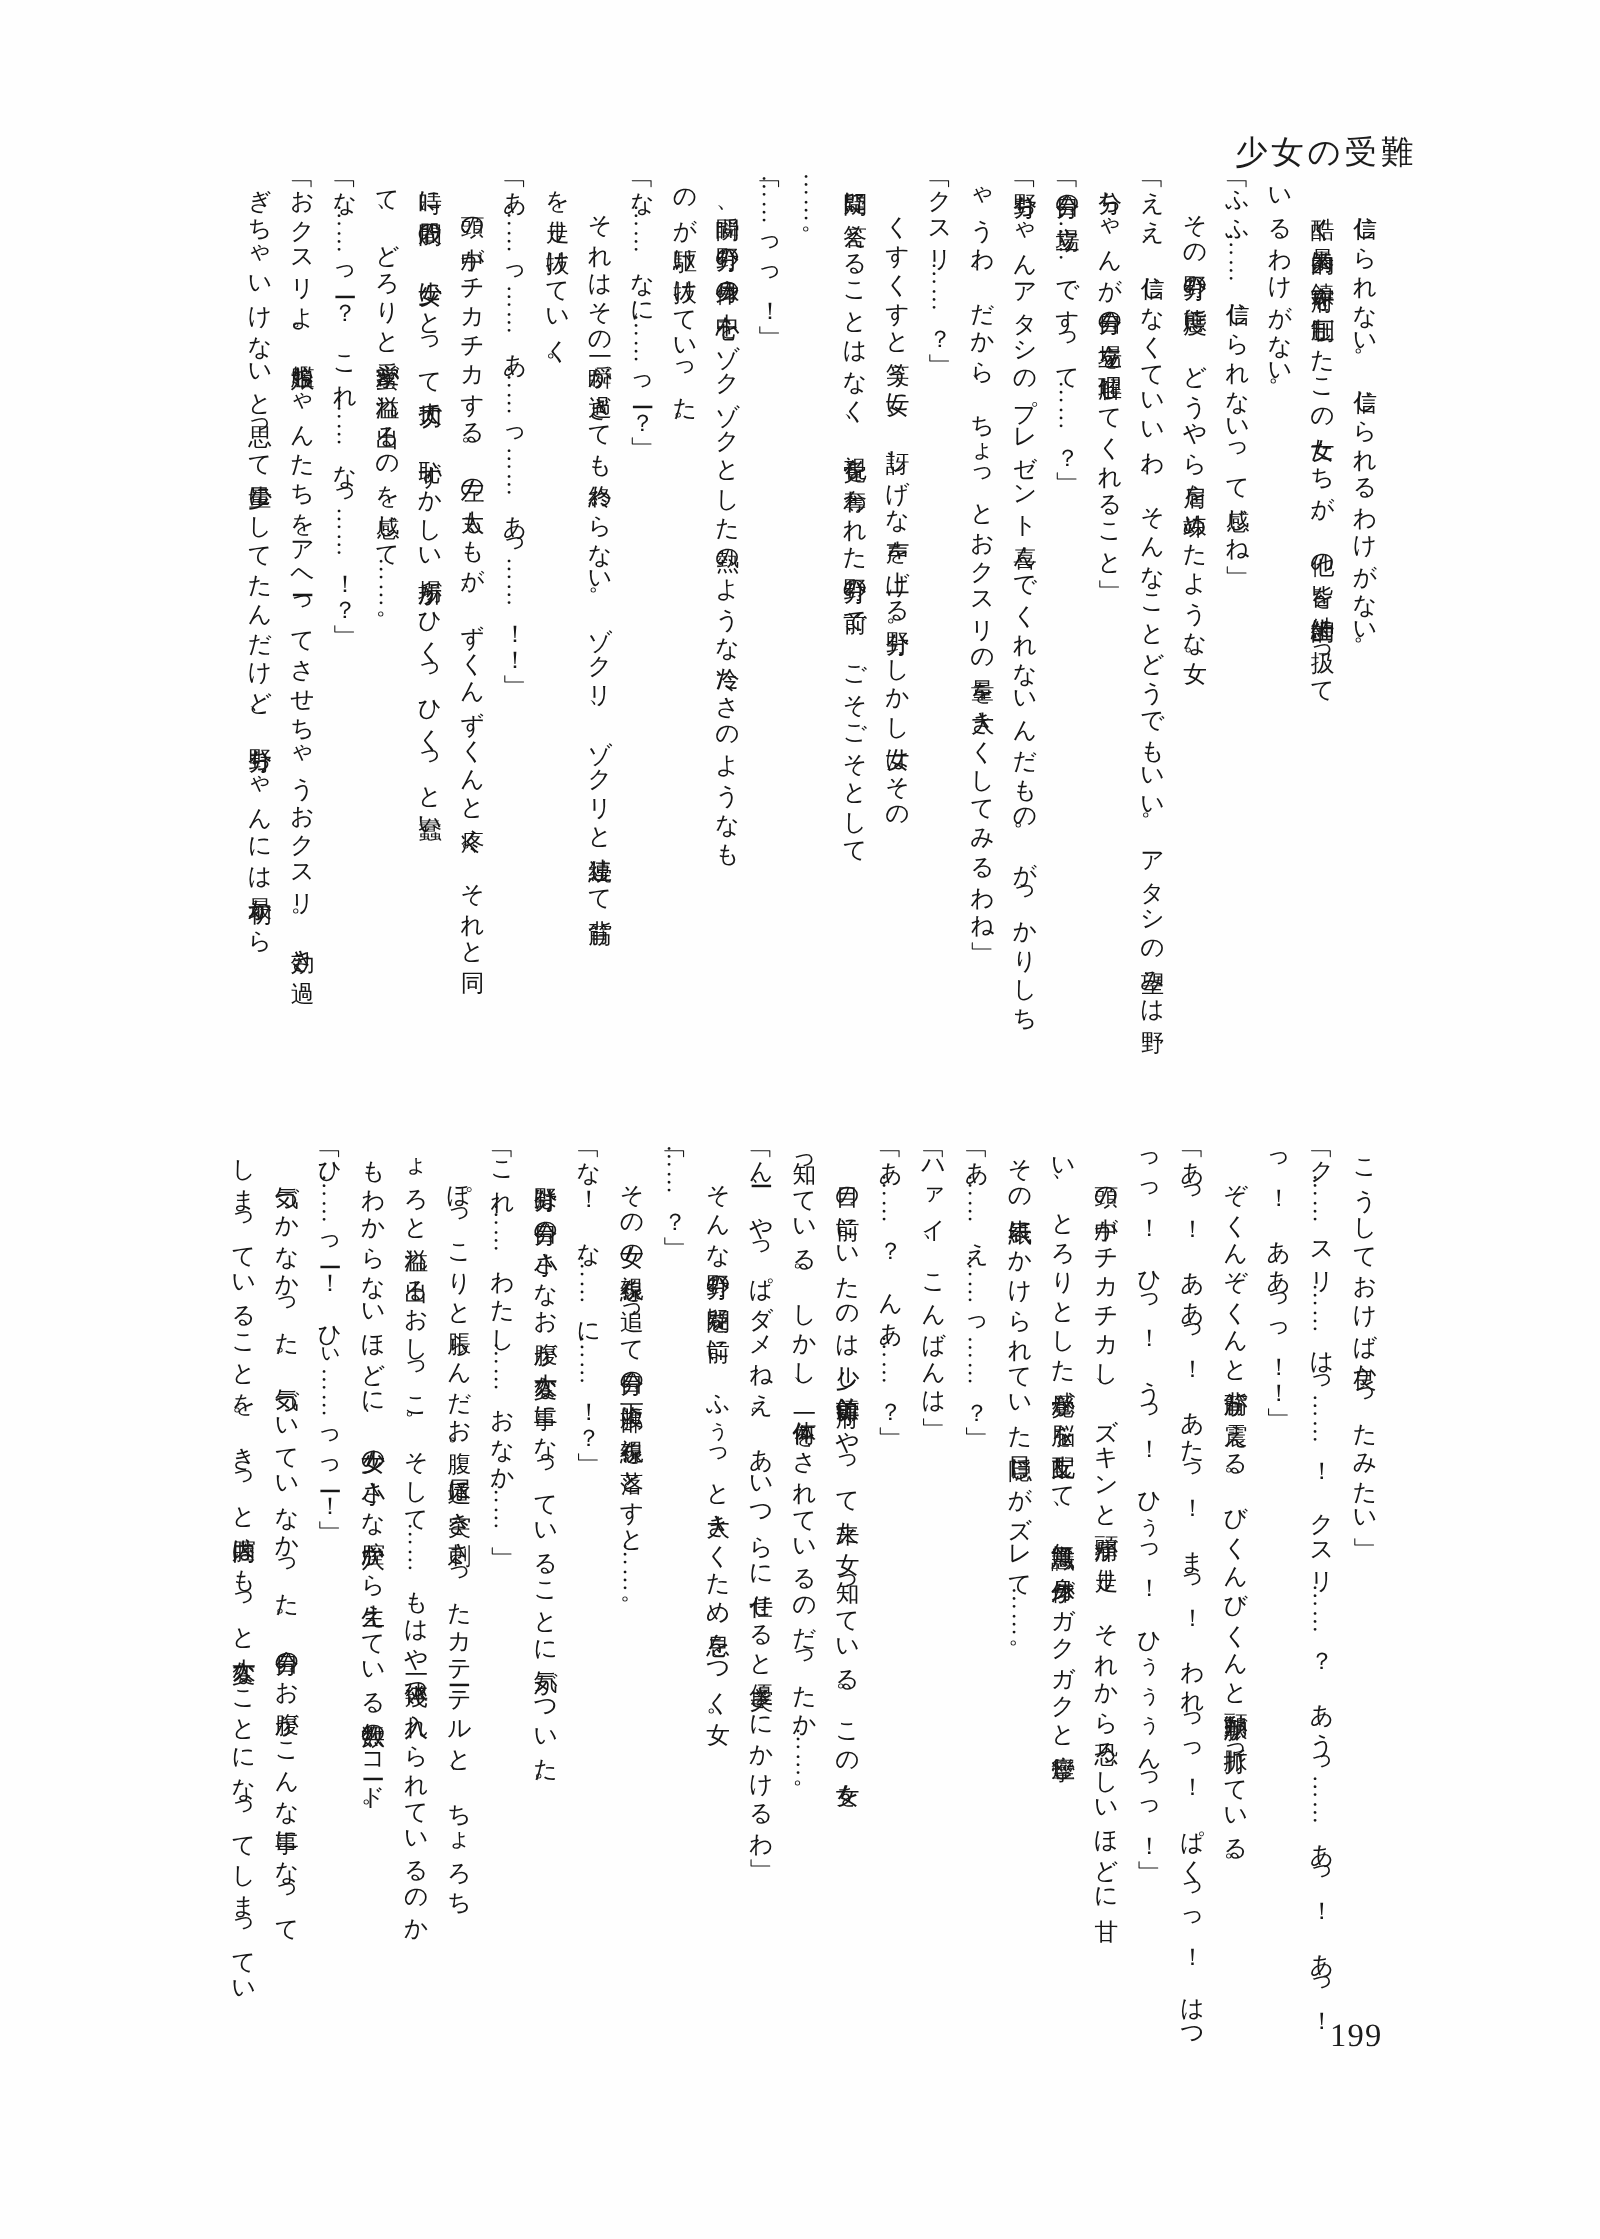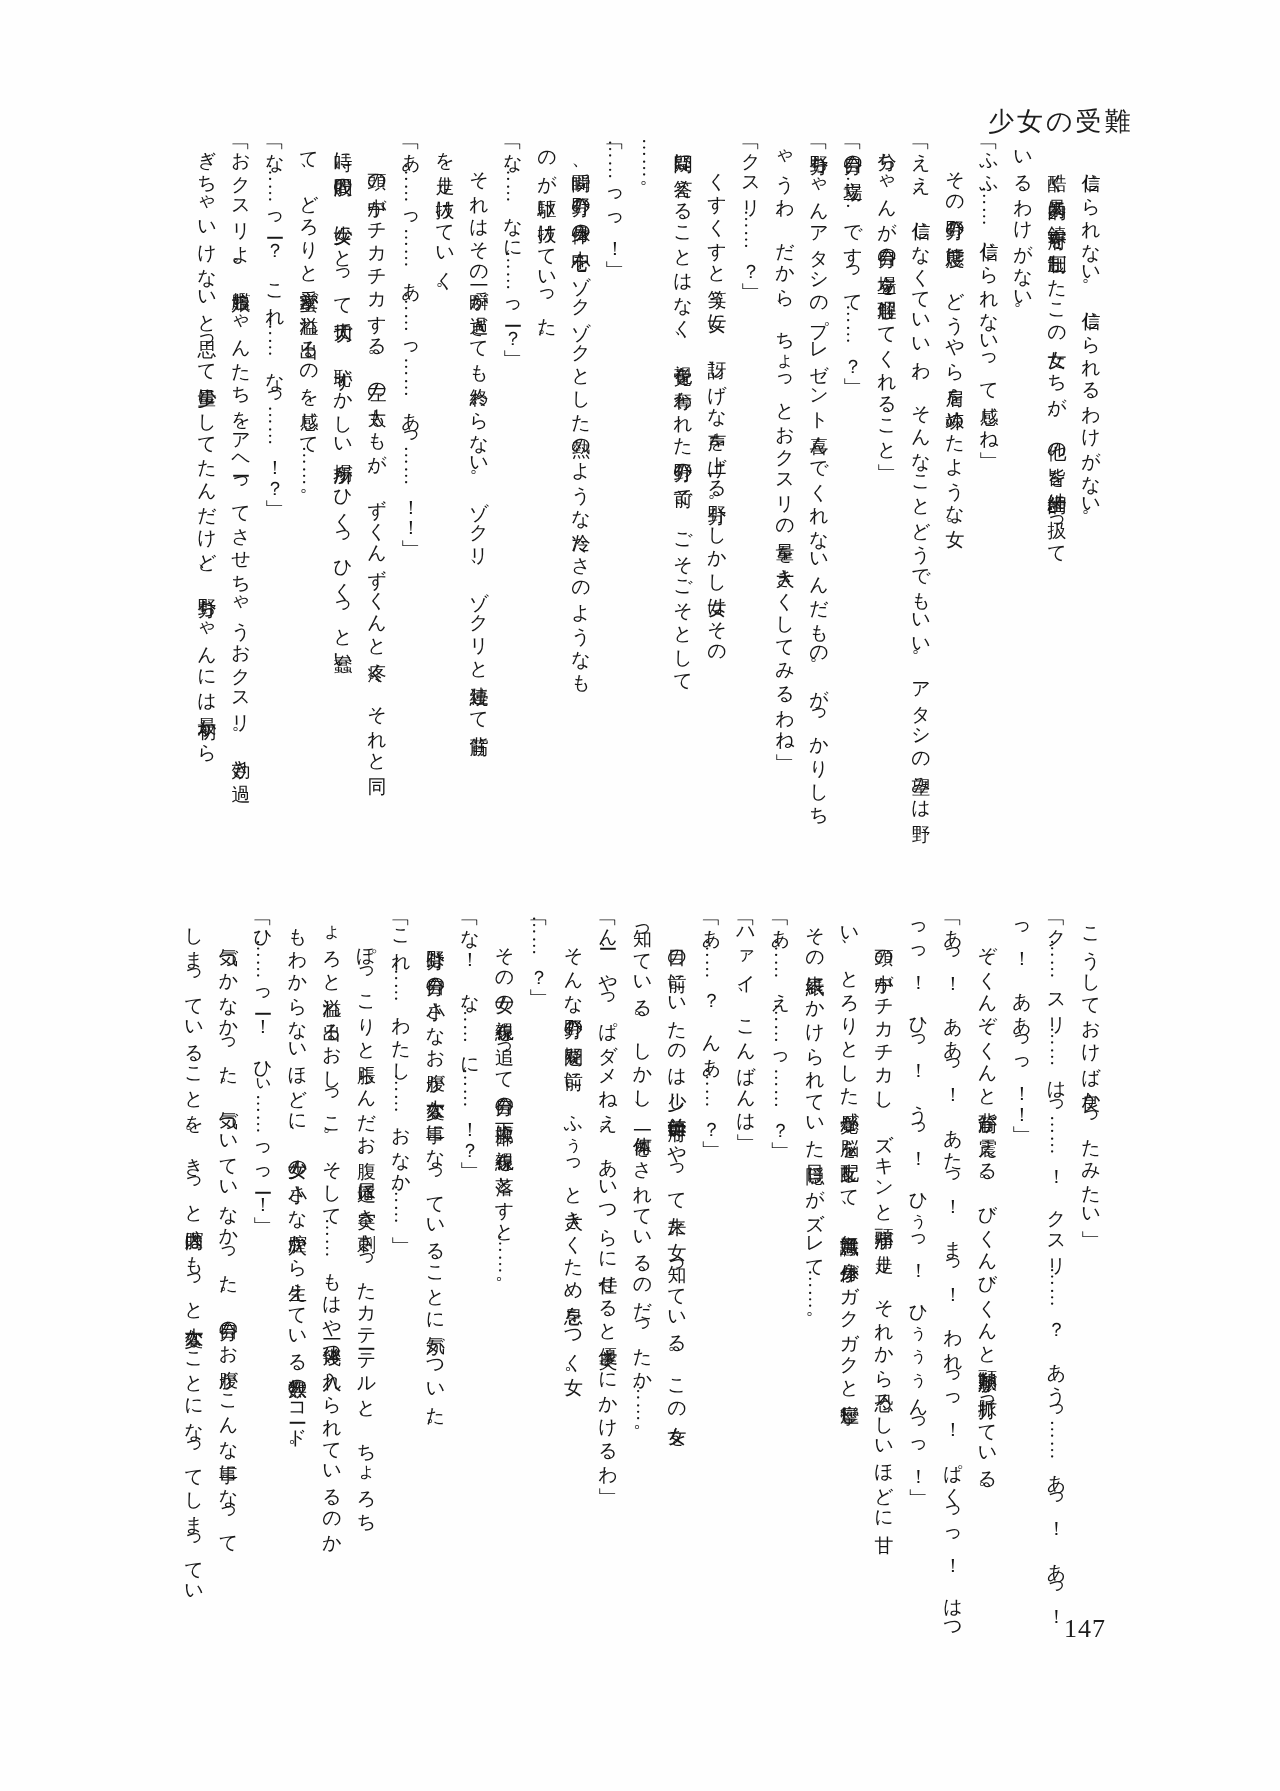--- a/index.html
+++ b/index.html
@@ -114,14 +114,14 @@
       <div class="tline">　野分は自分の小さなお腹が大変な事になっていることに気がついた。</div>
       <div class="tline">「これ……わたし……おなか……」</div>
       <div class="tline">　ぽっこりと脹らんだお腹。尿道に突き刺さったカテーテルと、ちょろち</div>
       <div class="tline">ょろと溢れ出るおしっこ。そして……もはや一体幾つ入れられているのか</div>
       <div class="tline">もわからないほどに、少女の小さな膣穴から生えている無数のコード。</div>
       <div class="tline">「ひ……っー！　ひぃ……っっー！」</div>
       <div class="tline">　気づかなかった。気づいていなかった。自分のお腹がこんな事になって</div>
       <div class="tline">しまっていることを。きっと膣内はもっと大変なことになってしまってい</div>
     </div>
 
-  <div class="page-number">147</div>
+  <div class="page-number">199</div>
 </div>
 
 </body></html>

